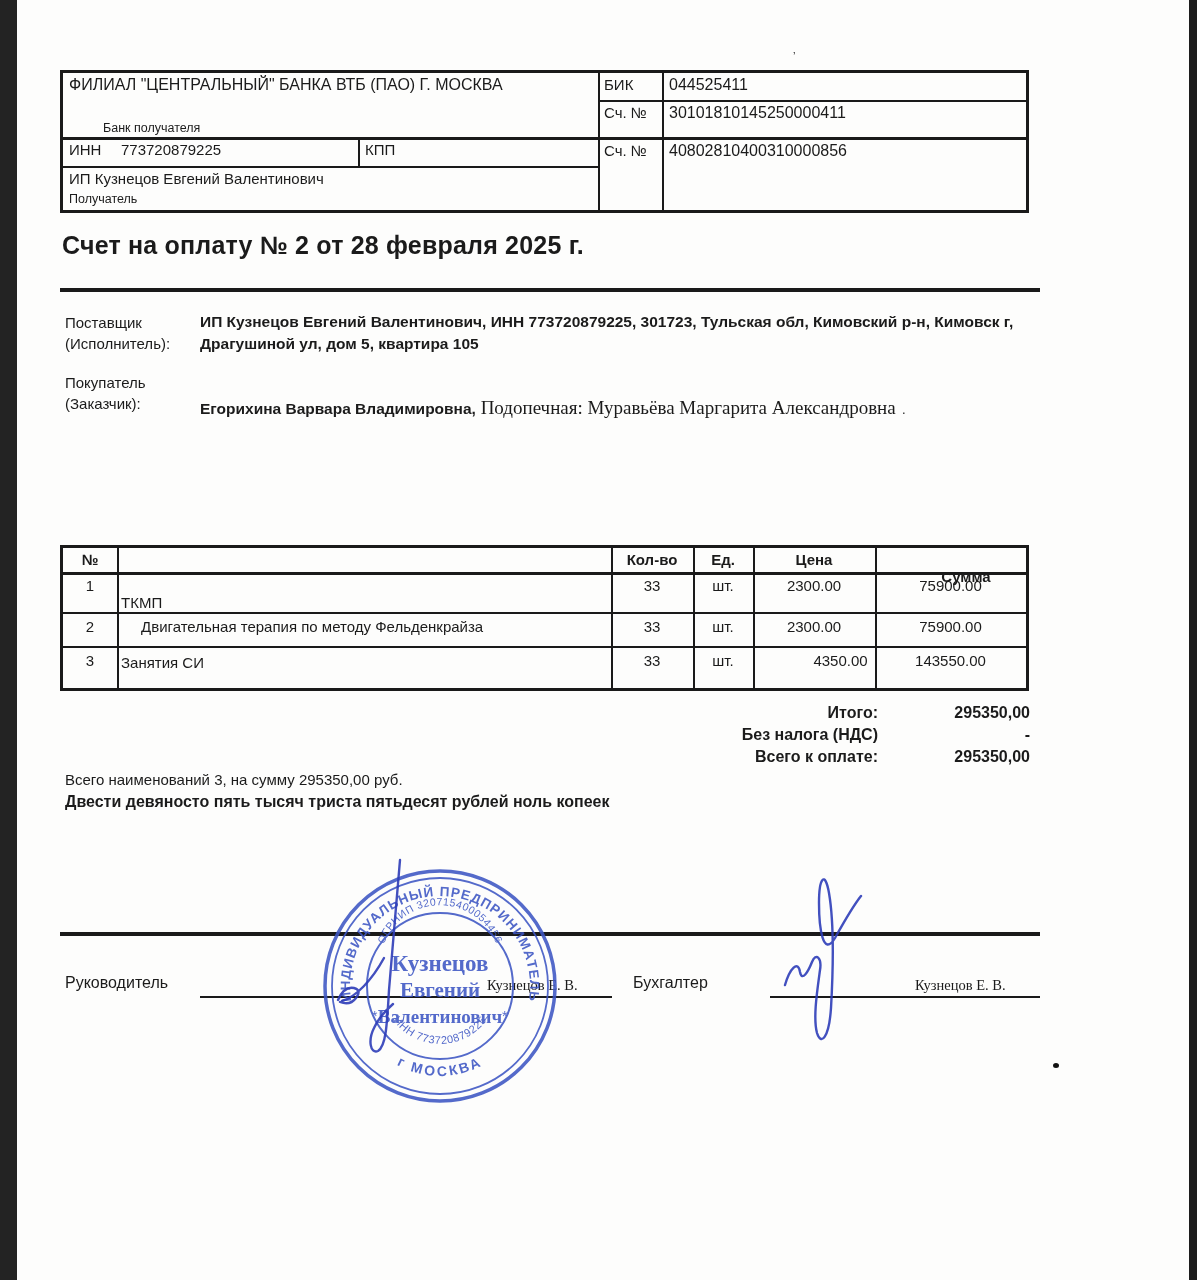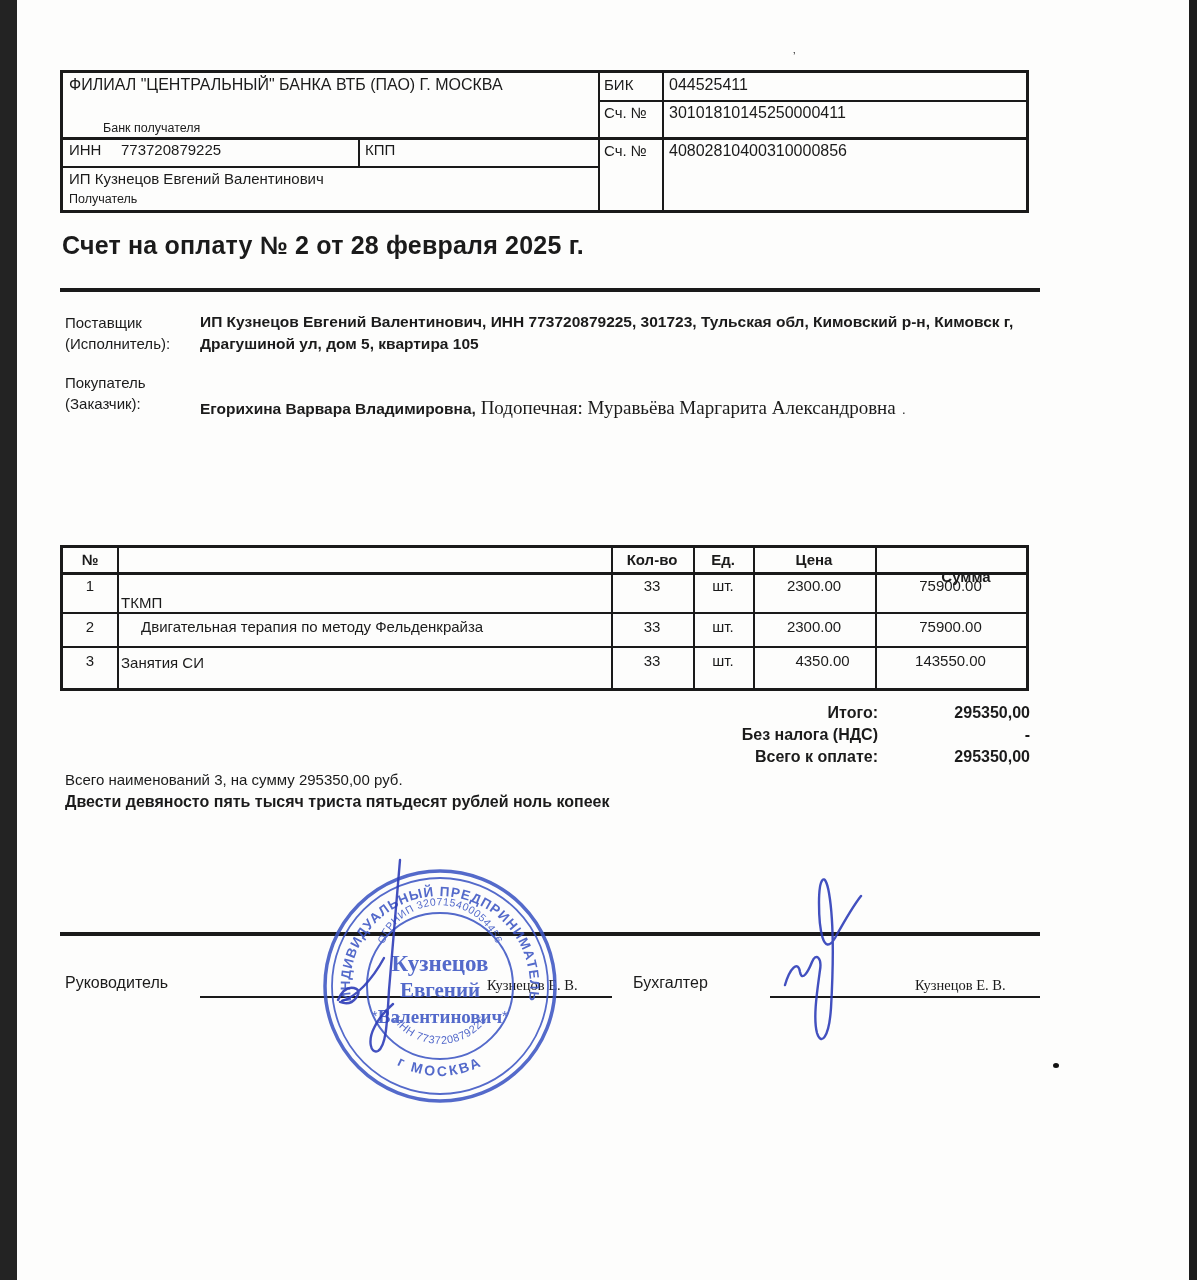--- a/index.html
+++ b/index.html
@@ -117,21 +117,21 @@
   <div class="it-cell" style="left:58px;top:70px;margin-left:20px;">Двигательная терапия по методу Фельденкрайза</div>
   <div class="it-cell center" style="left:548px;top:70px;width:82px;">33</div>
   <div class="it-cell center" style="left:630px;top:70px;width:60px;">шт.</div>
   <div class="it-cell center" style="left:690px;top:70px;width:122px;">2300.00</div>
   <div class="it-cell center" style="left:812px;top:70px;width:151px;">75900.00</div>
 
   <div class="it-cell center" style="left:0;top:104px;width:54px;">3</div>
   <div class="it-cell" style="left:58px;top:106px;">Занятия СИ</div>
   <div class="it-cell center" style="left:548px;top:104px;width:82px;">33</div>
   <div class="it-cell center" style="left:630px;top:104px;width:60px;">шт.</div>
-  <div class="it-cell center" style="left:690px;top:104px;width:139px;">4350.00</div>
+  <div class="it-cell center" style="left:708px;top:104px;width:139px;">4350.00</div>
   <div class="it-cell center" style="left:812px;top:104px;width:151px;">143550.00</div>
 </div>
 
 <div class="tot-lbl" style="left:578px;top:704px;">Итого:</div>
 <div class="tot-val" style="top:704px;">295350,00</div>
 <div class="tot-lbl" style="left:578px;top:726px;">Без налога (НДС)</div>
 <div class="tot-val" style="top:726px;">-</div>
 <div class="tot-lbl" style="left:578px;top:748px;">Всего к оплате:</div>
 <div class="tot-val" style="top:748px;">295350,00</div>
 

